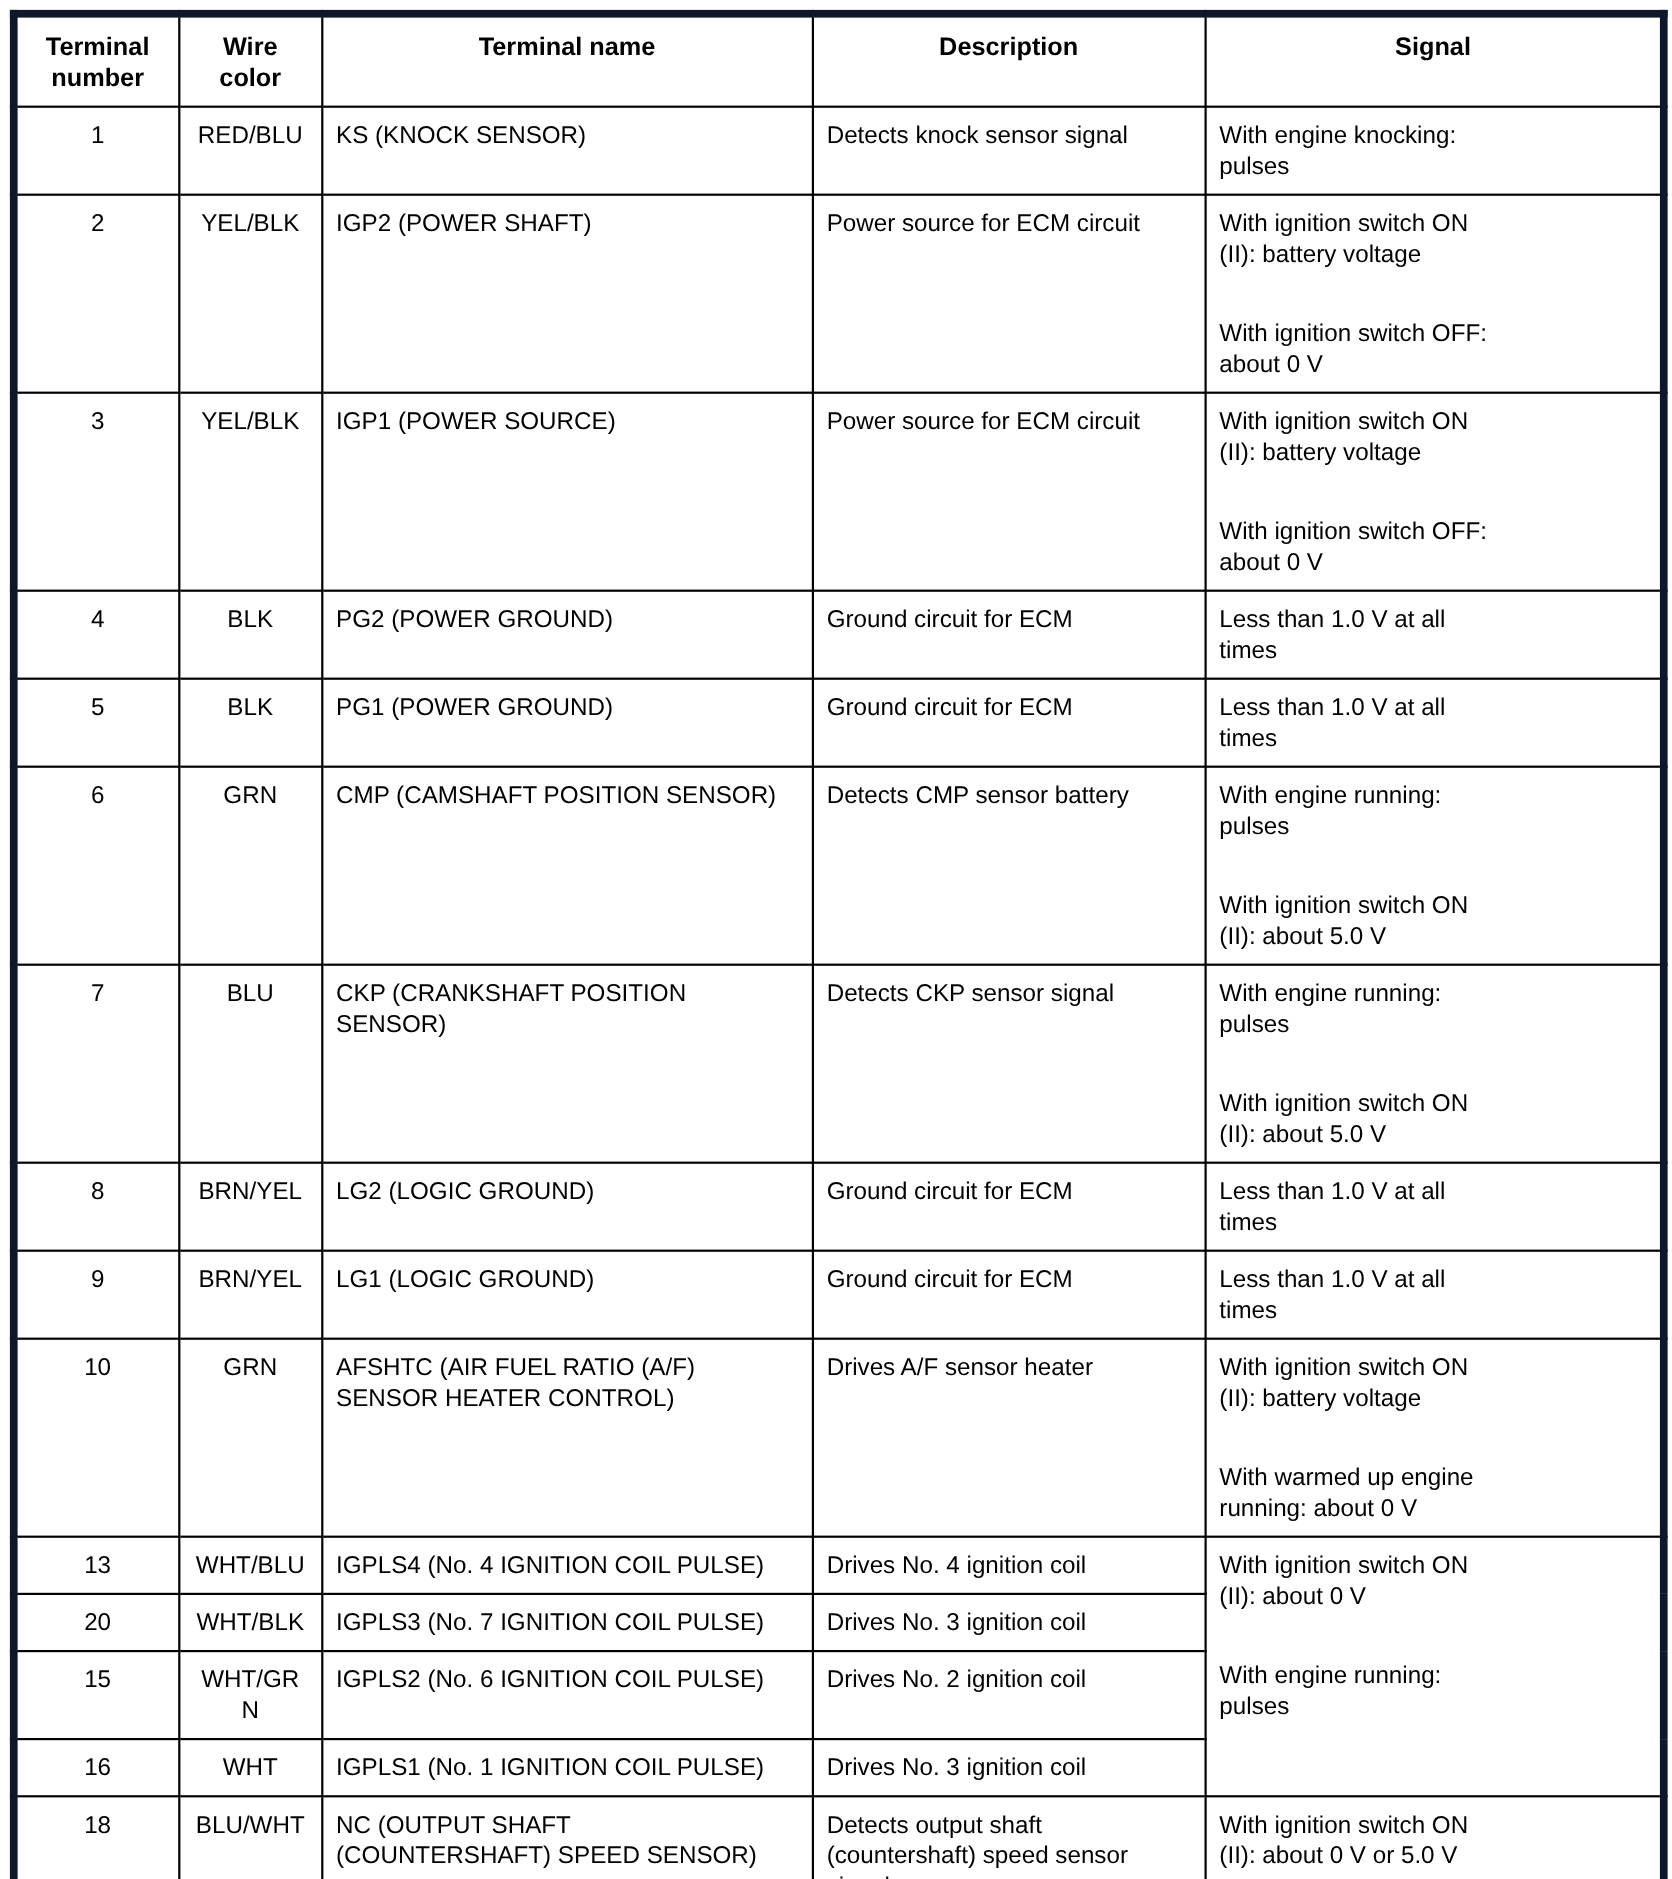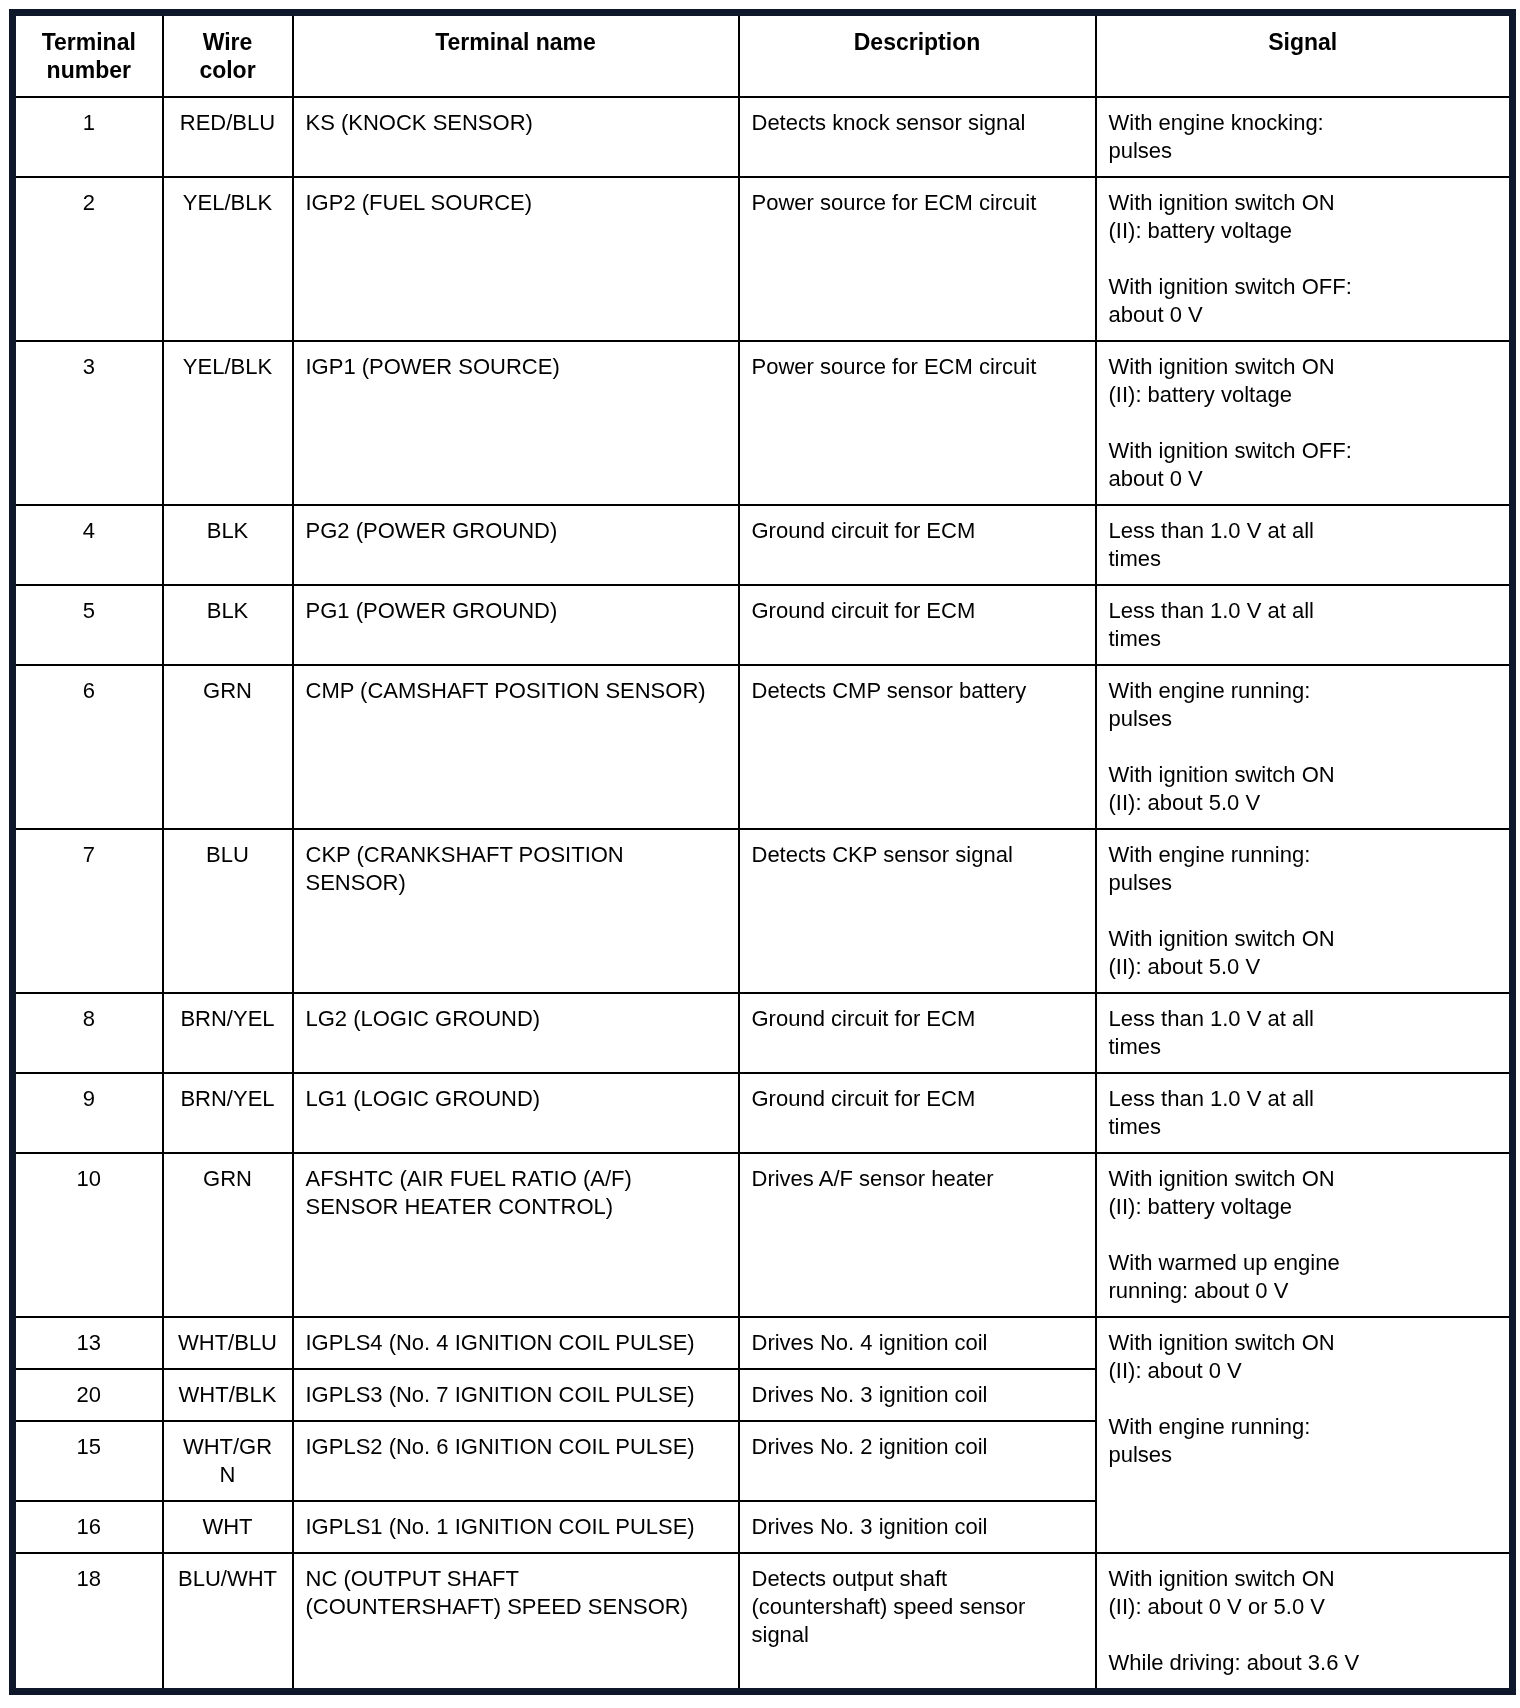--- a/index.html
+++ b/index.html
@@ -36,21 +36,21 @@
     th {
       font-weight: bold;
       text-align: center;
       font-size: 23px;
       padding: 12px 6px;
     }
     td.center {
       text-align: center;
     }
     .para + .para {
-      margin-top: 28px;
+      margin-top: 44px;
     }
   </style>
 </head>
 <body>
 
 <div class="page">
   <table class="terminal-table">
     <colgroup>
       <col style="width:150px">
       <col style="width:130px">
@@ -74,21 +74,21 @@
           <td class="center">1</td>
           <td class="center">RED/BLU</td>
           <td>KS (KNOCK SENSOR)</td>
           <td>Detects knock sensor signal</td>
           <td><div class="para">With engine knocking:
 pulses</div></td>
         </tr>
         <tr>
           <td class="center">2</td>
           <td class="center">YEL/BLK</td>
-          <td>IGP2 (FUEL SOURCE)</td>
+          <td>IGP2 (POWER SHAFT)</td>
           <td>Power source for ECM circuit</td>
           <td><div class="para">With ignition switch ON
 (II): battery voltage</div><div class="para">With ignition switch OFF:
 about 0 V</div></td>
         </tr>
         <tr>
           <td class="center">3</td>
           <td class="center">YEL/BLK</td>
           <td>IGP1 (POWER SOURCE)</td>
           <td>Power source for ECM circuit</td>

